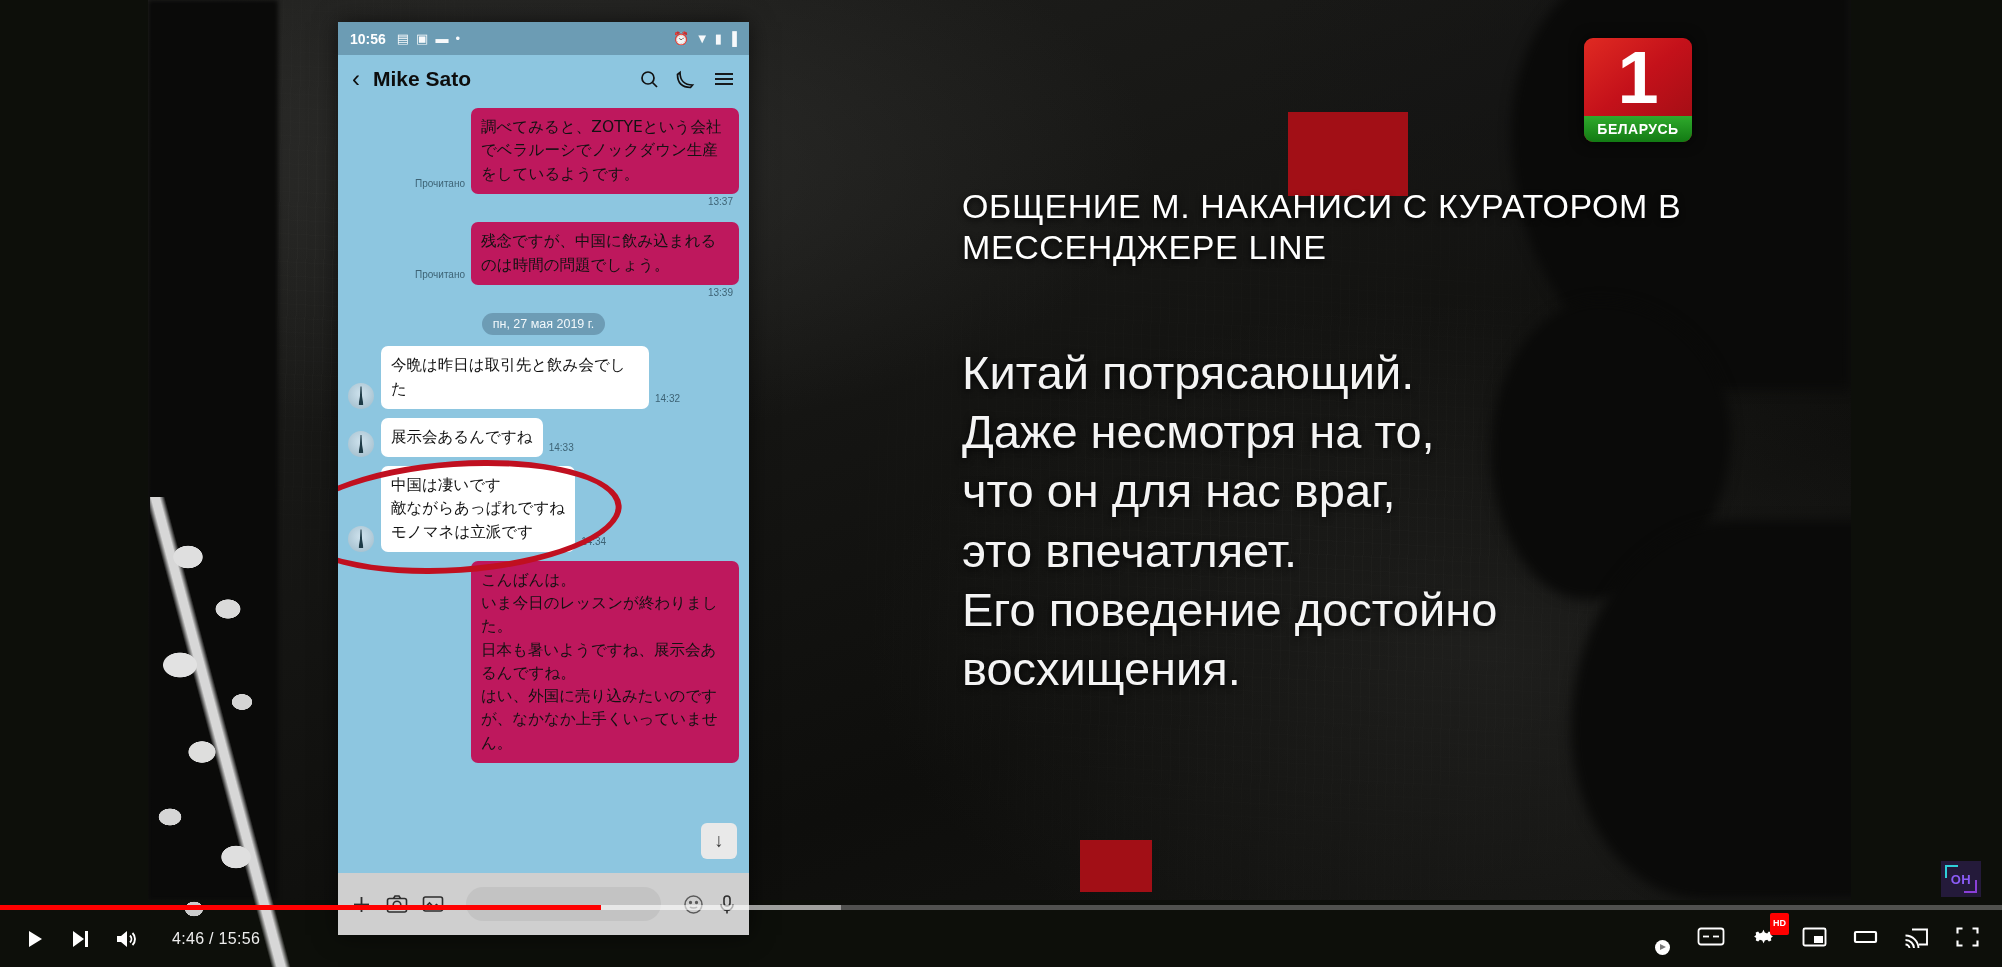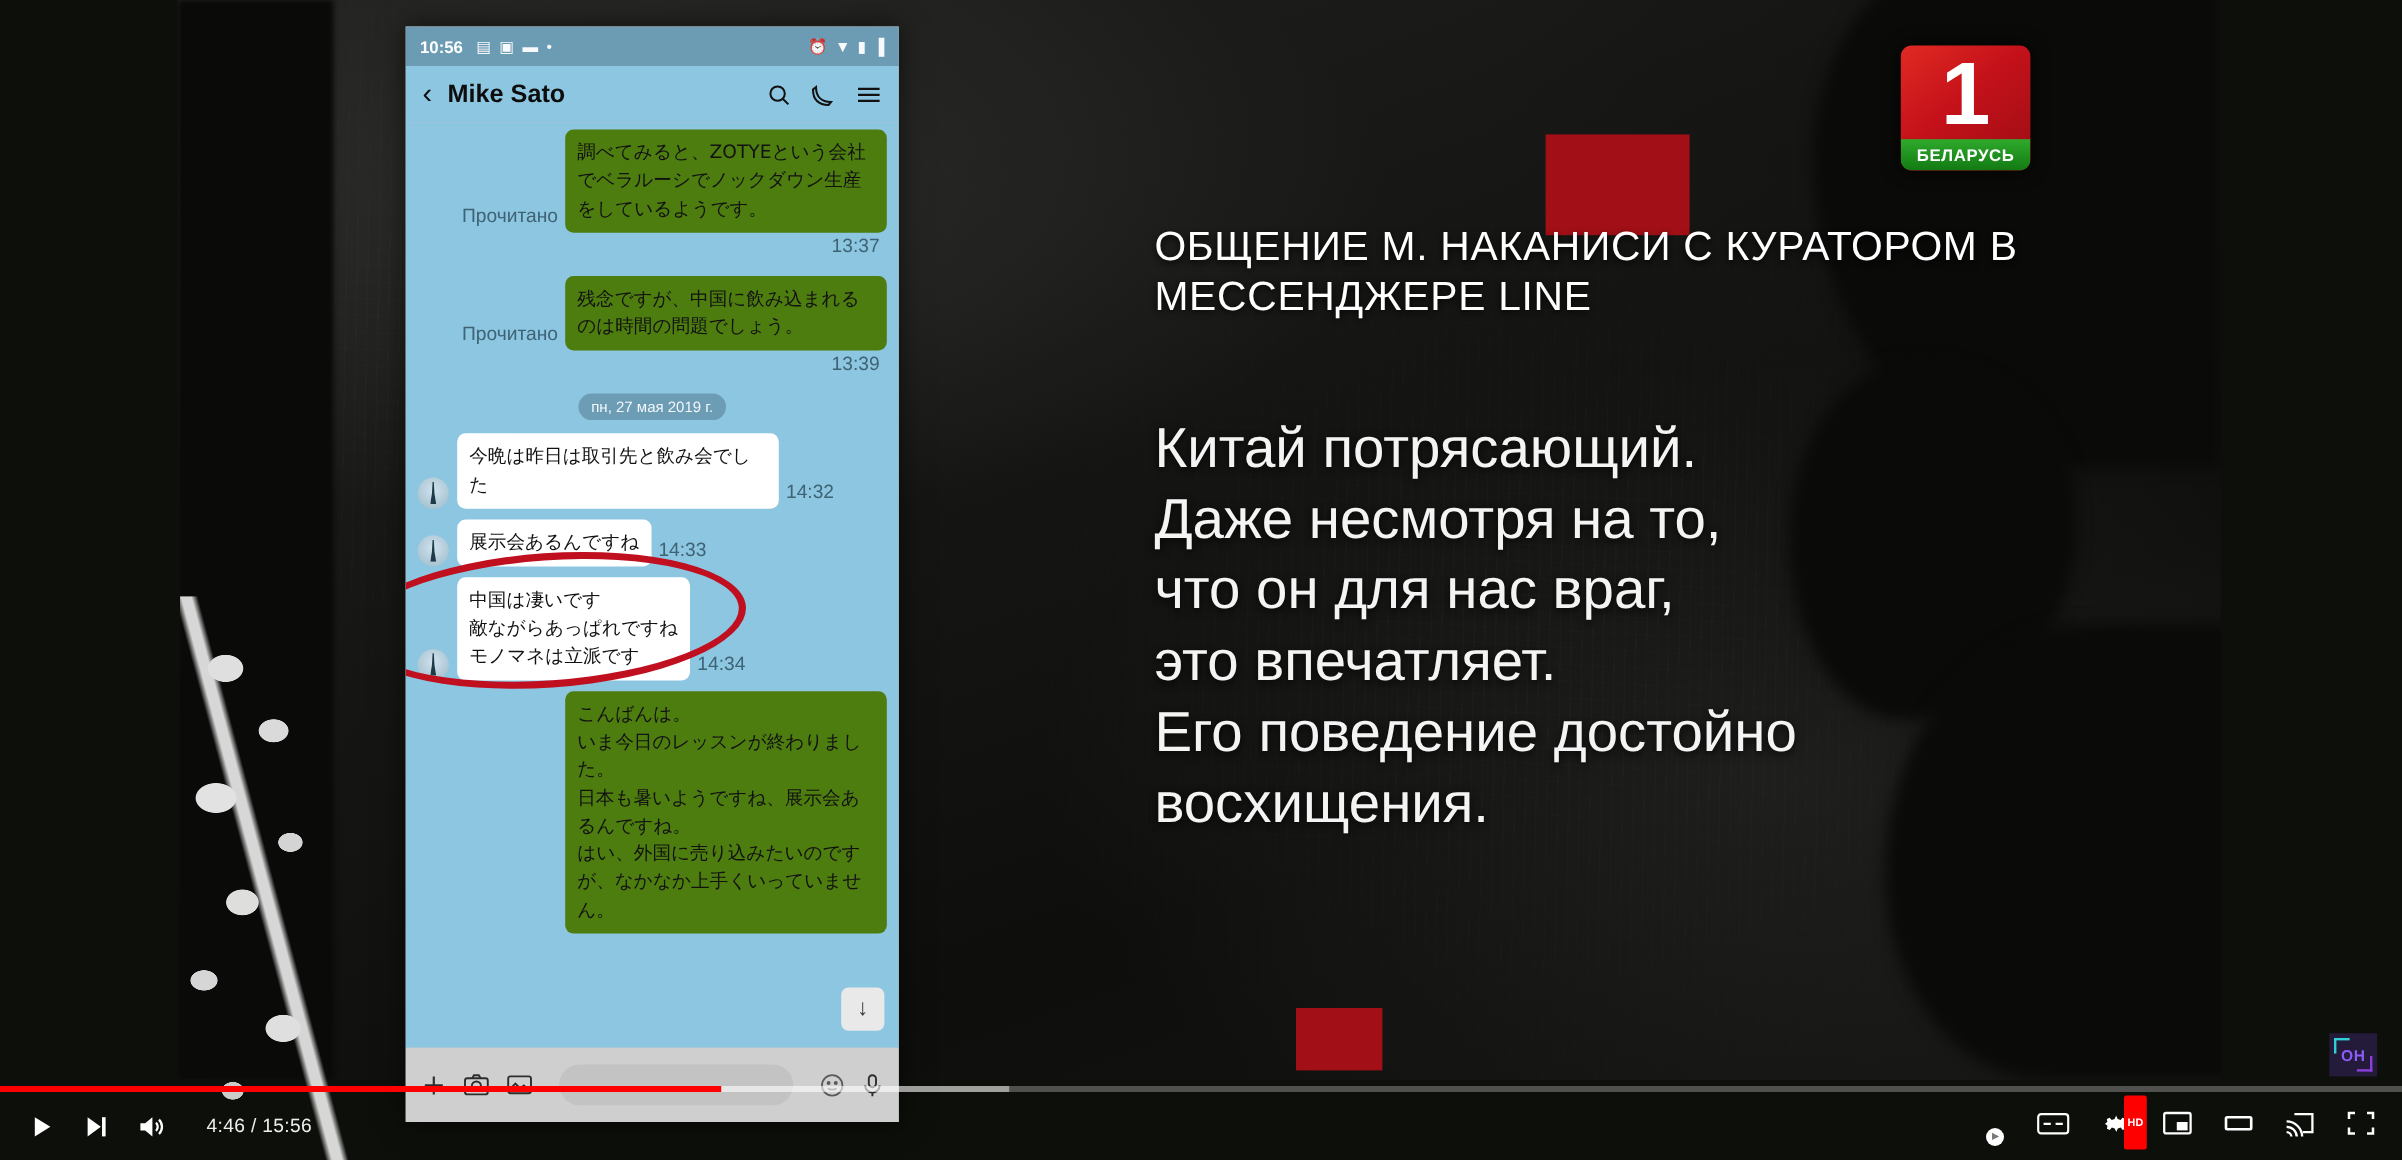--- a/index.html
+++ b/index.html
@@ -140,23 +140,23 @@
     transform: translateX(-50%);
     background: #1d3a46;
     clip-path: polygon(40% 0%, 60% 0%, 72% 55%, 100% 100%, 0% 100%, 28% 55%);
   }
   .bubble {
     max-width: 268px; padding: 8px 10px; font-size: 15.5px; line-height: 1.5;
     border-radius: 7px; color: #121212; white-space: pre-line;
     font-family: "DejaVu Sans", sans-serif;
   }
   .bubble.in { background: #ffffff; }
-  .bubble.out { background: #4d7c0f; }
+  .bubble.out { background: #be185d; }
   .meta {
-    font-size: 16px; color: #3d6375; line-height: 1.25; text-align: right;
+    font-size: 10px; color: #3d6375; line-height: 1.25; text-align: right;
     margin: 0 6px 3px 0; white-space: pre-line; flex: 0 0 auto;
   }
   .meta.after { margin: 0 0 3px 6px; text-align: left; }
   .datechip {
     align-self: center; margin: 4px auto 11px auto; background: #6d9cb5; color: #f2f8fb;
     font-size: 12.5px; padding: 4px 11px; border-radius: 12px; width: max-content;
   }
   .scroll-down {
     position: absolute; right: 12px; bottom: 14px; width: 36px; height: 36px;
     background: #e9e9e9; border-radius: 6px; display: flex; align-items: center;
@@ -202,21 +202,21 @@
     display: flex; align-items: center; padding: 0 22px;
     color: #fff;
   }
   .ctl { display: flex; align-items: center; justify-content: center; margin-right: 22px; }
   .ctl svg { display: block; }
   .time { font-size: 16px; color: #eee; margin-left: 10px; letter-spacing: .3px; }
   .spacer { flex: 1; }
   .ctl-right { margin-left: 26px; position: relative; }
   .hd-badge {
     position: absolute; top: -11px; right: -13px; background: #ff0000; color: #fff;
-    font-size: 9px; font-weight: 700; padding: 18px 3px; border-radius: 2px; line-height: 1.1;
+    font-size: 9px; font-weight: 700; padding: 6px 3px; border-radius: 2px; line-height: 1.1;
   }
   .autoplay-toggle {
     width: 38px; height: 17px; border-radius: 9px; background: #7a7a7a; position: relative;
   }
   .autoplay-toggle::after {
     content: ""; position: absolute; right: 1px; top: 1px; width: 15px; height: 15px;
     border-radius: 50%; background: #fff;
   }
   .autoplay-toggle::before {
     content: ""; position: absolute; right: 5.5px; top: 5.5px; width: 0; height: 0;

